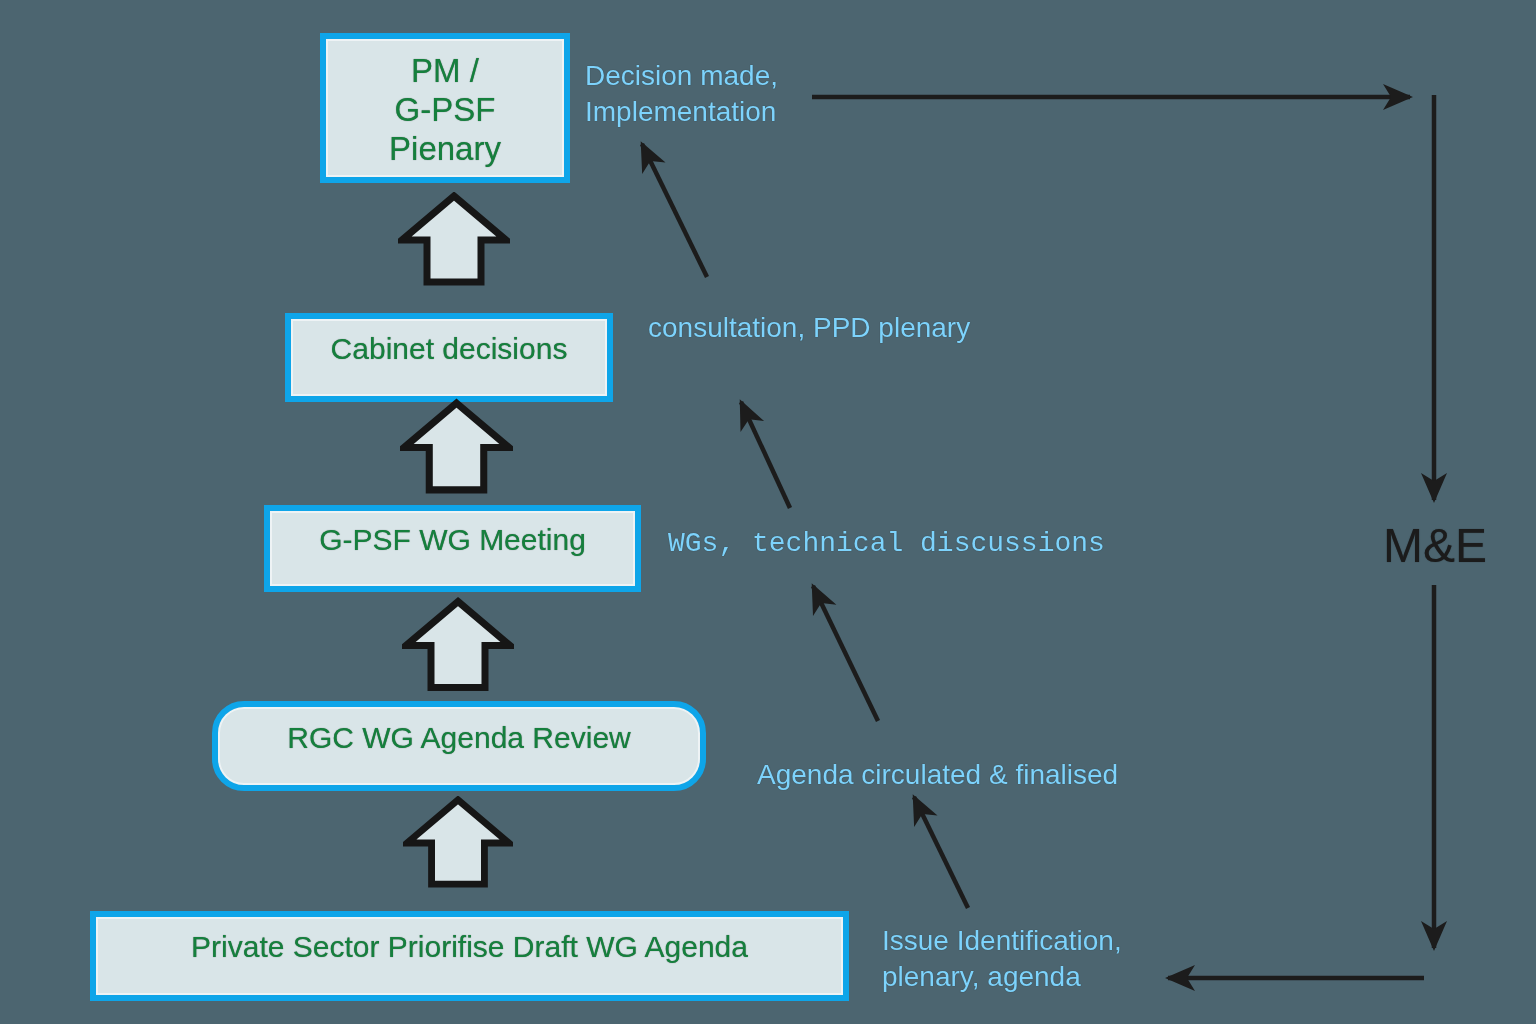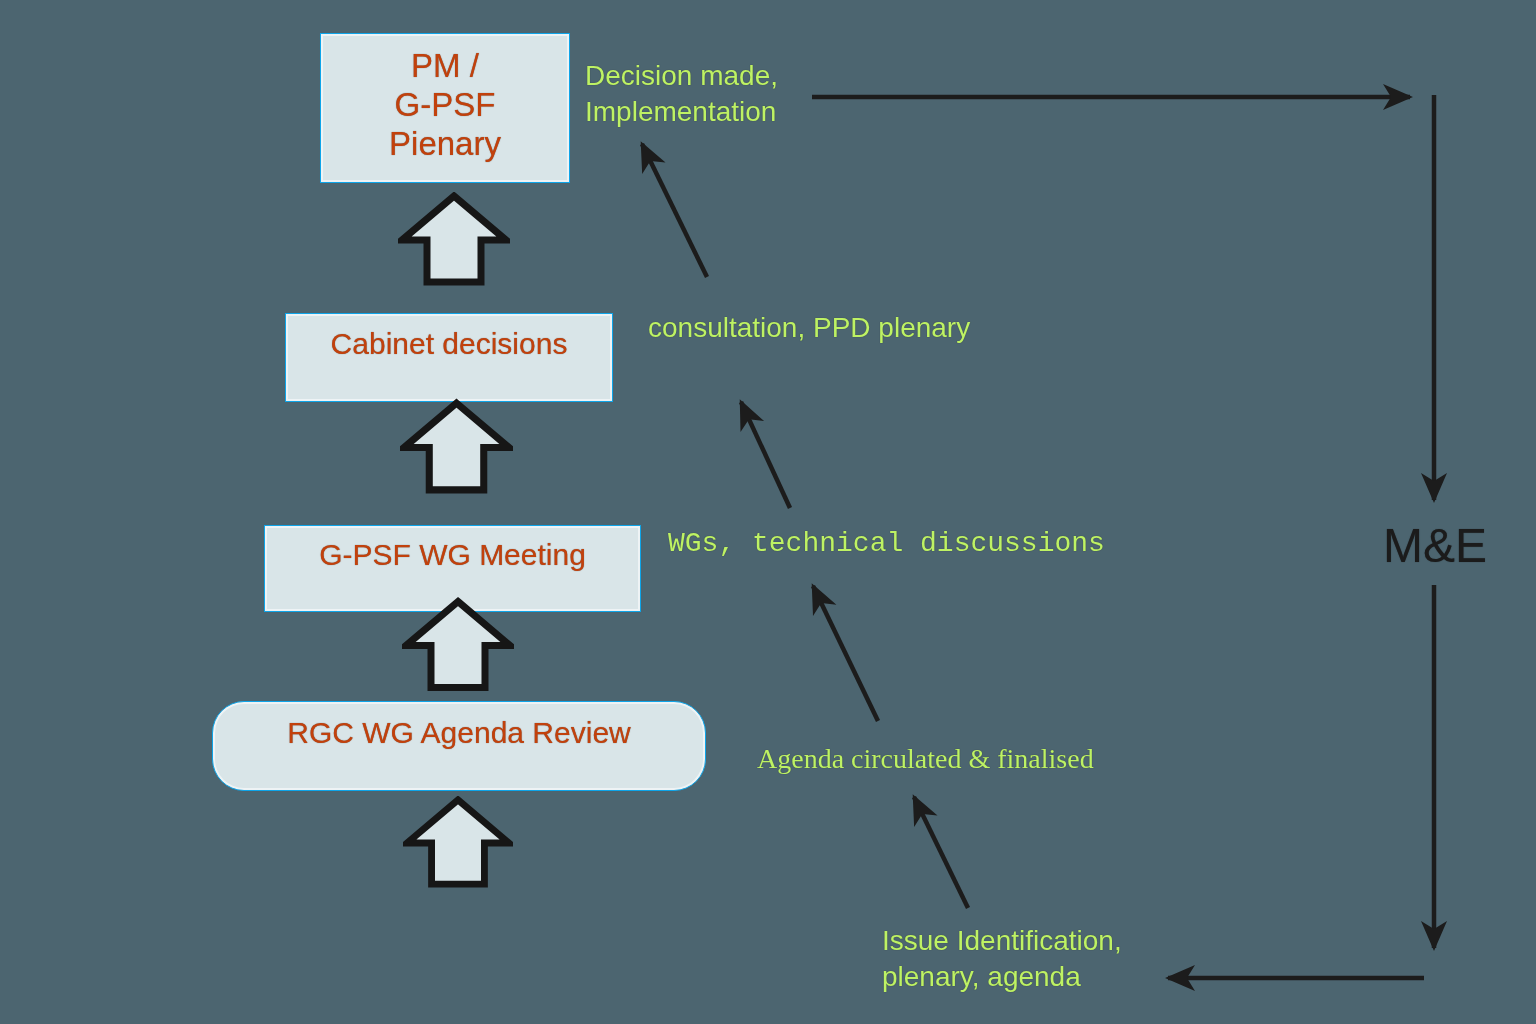--- a/index.html
+++ b/index.html
@@ -12,46 +12,46 @@
     width: 1536px;
     height: 1024px;
     background: #4c6570;
     font-family: "Liberation Sans", sans-serif;
     overflow: hidden;
   }
   .box {
     position: absolute;
     box-sizing: border-box;
     background: #d9e5e8;
-    border: 1px solid #0ea5e9;
-    color: #c2410c;
+    border: 6px solid #0ea5e9;
+    color: #15803d;
     text-align: center;
     font-size: 30px;
     line-height: 36px;
     text-shadow: 0 0 1px rgba(10,10,10,0.55);
     box-shadow: inset 0 0 0 2px rgba(255,255,255,0.55);
   }
   .box-pm      { left: 320px; top: 33px;  width: 250px; height: 150px; font-size: 33px; line-height: 39px; padding-top: 12px; }
   .box-cabinet { left: 285px; top: 313px; width: 328px; height: 89px; padding-top: 12px; }
-  .box-gpsf    { left: 264px; top: 505px; width: 377px; height: 87px; padding-top: 11px; margin-top: 20px; }
+  .box-gpsf    { left: 264px; top: 505px; width: 377px; height: 87px; padding-top: 11px; }
   .box-rgc     { left: 212px; top: 701px; width: 494px; height: 90px; padding-top: 13px; border-radius: 32px; }
   .box-private { left: 90px;  top: 911px; width: 759px; height: 90px; padding-top: 12px; }
 
   .annotation {
     position: absolute;
-    color: #bef264;
+    color: #7dd3fc;
     font-size: 28px;
     line-height: 36px;
     text-shadow: 0 0 1px rgba(10,10,10,0.5);
     white-space: nowrap;
   }
   .ann-decision { left: 585px; top: 58px; }
   .ann-inter    { left: 648px; top: 310px; }
   .ann-wgs      { left: 668px; top: 526px; font-family: Liberation Mono, monospace; }
-  .ann-agenda   { left: 757px; top: 741px; font-family: Liberation Serif, serif; }
+  .ann-agenda   { left: 757px; top: 757px; }
   .ann-issue    { left: 882px; top: 923px; }
 
   .me-label {
     position: absolute;
     left: 1383px;
     top: 520px;
     color: #1b1b1b;
     font-size: 48px;
     line-height: 52px;
     text-shadow: 0 0 1px rgba(10,10,10,0.5);
@@ -89,20 +89,23 @@
   </div>
 
   <div class="box box-gpsf">
     <div>G-PSF WG Meeting</div>
   </div>
 
   <div class="box box-rgc">
     <div>RGC WG Agenda Review</div>
   </div>
 
+  <div class="box box-private">
+    <div>Private Sector Priorifise Draft WG Agenda</div>
+  </div>
 
   <svg class="block-arrow ba-1" width="112" height="94" viewBox="0 0 112 94">
     <polygon points="56,4 108,48 83,48 83,90 29,90 29,48 4,48" fill="#d9e5e8" stroke="#161616" stroke-width="7" stroke-linejoin="miter"></polygon>
   </svg>
   <svg class="block-arrow ba-2" width="113" height="97" viewBox="0 0 112 94">
     <polygon points="56,4 108,48 83,48 83,90 29,90 29,48 4,48" fill="#d9e5e8" stroke="#161616" stroke-width="7" stroke-linejoin="miter"></polygon>
   </svg>
   <svg class="block-arrow ba-3" width="112" height="97" viewBox="0 0 112 94">
     <polygon points="56,4 108,48 83,48 83,90 29,90 29,48 4,48" fill="#d9e5e8" stroke="#161616" stroke-width="7" stroke-linejoin="miter"></polygon>
   </svg>

